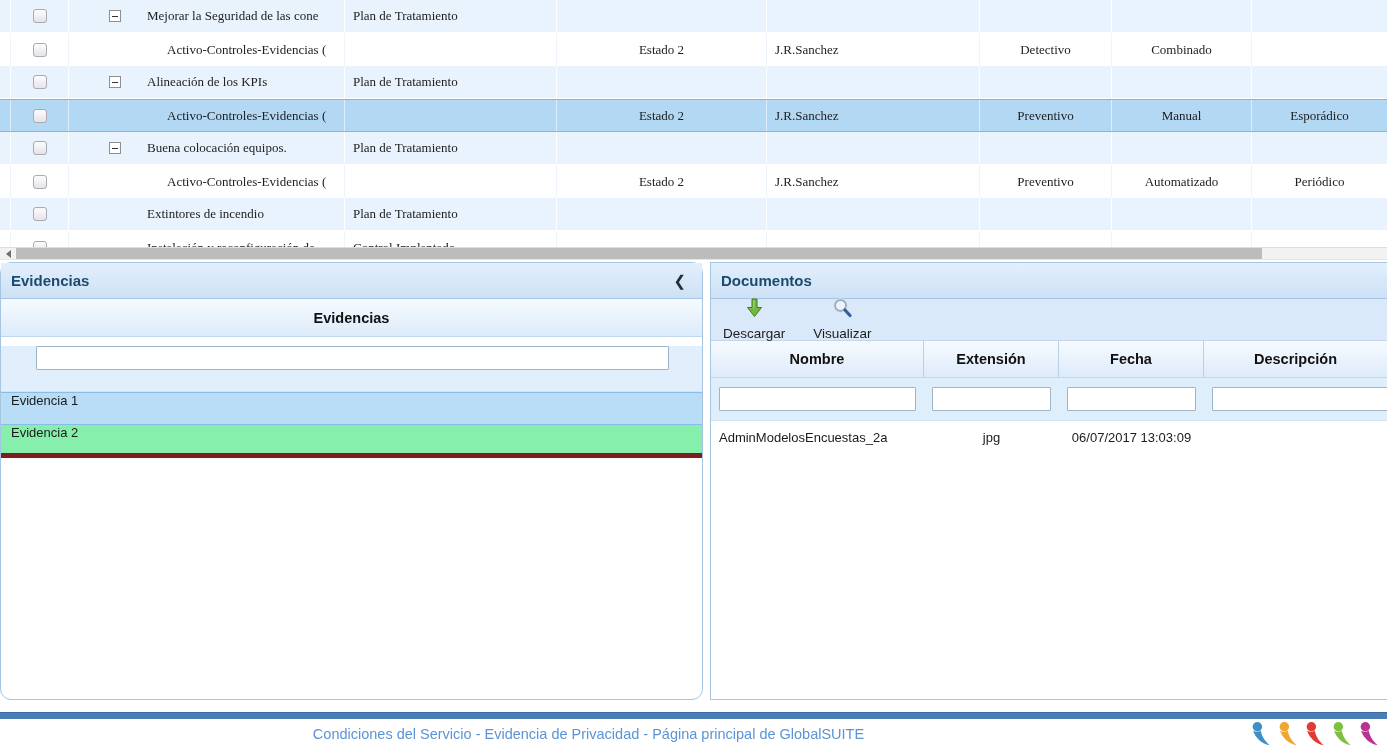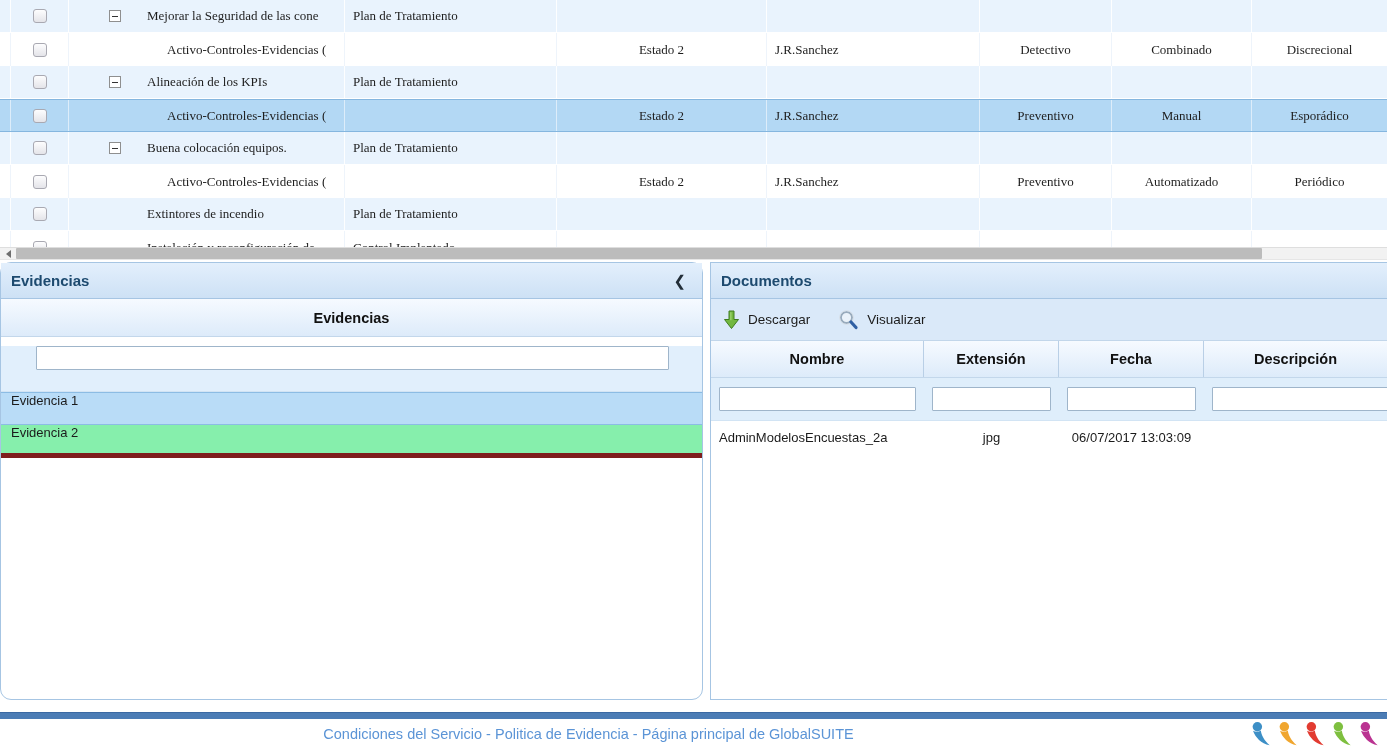--- a/index.html
+++ b/index.html
@@ -48,21 +48,21 @@
   .evid .colhead{height:38px;justify-content:center;}
   .filterband{background:#e1effc;box-sizing:border-box;}
   .evid .filterband{height:46px;border-bottom:1px solid #d2e4f4;}
   .filterband input, .dfilter input{height:24px;border:1px solid #9fb5ca;border-radius:1px;background:#fff;box-sizing:border-box;font-family:inherit;font-size:13px;padding:0 4px;outline:none;}
   .evid .filterband input{display:block;margin:9px 35px 0 35px;width:633px;}
   .evrow{height:33px;display:flex;padding-left:10px;font-size:13px;color:#1b1b1b;box-sizing:border-box;}
   .evrow.selected{background:#b9dcf7;border-top:1px solid #8cbce4;border-bottom:1px solid #8cbce4;}
   .evrow.alt{background:#86efac;border-bottom:5px solid #7f1d1d;}
   
   .toolbar{height:42px;background:#dae9f9;border-bottom:1px solid #c2d6ea;display:flex;align-items:center;padding-left:12px;box-sizing:border-box;}
-  .tbtn{display:flex;align-items:center;gap:8px;font-size:13.5px;color:#1c1c1c;cursor:pointer;}
+  .tbtn{display:flex;align-items:center;gap:8px;font-size:13.5px;color:#1c1c1c;cursor:pointer;flex-direction:column;}
   .tbtn.first{margin-right:28px;}
   .dcolhead{height:37px;}
   .dcol{height:100%;display:flex;align-items:center;justify-content:center;box-sizing:border-box;border-right:1px solid #b9cfe6;flex:none;}
   .dc1{width:213px;} .dc2{width:135px;} .dc3{width:145px;} .dc4{width:183px;border-right:none;}
   .dfilter{height:43px;background:#dfeefb;display:flex;align-items:center;border-bottom:1px solid #d2e4f4;box-sizing:border-box;overflow:hidden;}
   .dfcell{height:100%;display:flex;align-items:center;box-sizing:border-box;flex:none;padding:0 8px;}
   .dfcell input{width:100%;}
   .dfcell.last input{width:200px;flex:none;}
   .drow{height:33px;display:flex;align-items:center;font-size:13px;color:#1b1b1b;background:#fff;text-align:right;}
   .dcell{height:100%;display:flex;align-items:center;box-sizing:border-box;flex:none;overflow:hidden;white-space:nowrap;}
@@ -106,21 +106,20 @@
         <div class="checkbox"></div>
       </div>
     <div class="c c2 child">
         <span class="nm">Activo-Controles-Evidencias (</span>
       </div>
     <div class="c c3"></div>
     <div class="c c4">Estado 2</div>
     <div class="c c5">J.R.Sanchez</div>
     <div class="c c6">Detectivo</div>
     <div class="c c7">Combinado</div>
-    <div class="c c8">Discrecional</div>
   </div>
 
   <div class="grow blue">
     <div class="c c0"></div>
     <div class="c c1">
         <div class="checkbox"></div>
       </div>
     <div class="c c2 parent">
         <div class="expander">
           <div class="minus"></div>
@@ -290,21 +289,21 @@
     <div class="dcell dc1 name">AdminModelosEncuestas_2a</div>
     <div class="dcell dc2 center">jpg</div>
     <div class="dcell dc3 center">06/07/2017 13:03:09</div>
     <div class="dcell dc4 center"></div>
   </div>
 </div>
 
 <div class="bluebar"></div>
 <div class="footer">
   <div class="flinks">
-    <a>Condiciones del Servicio</a><span> - </span><a>Politica de Evidencia</a><span> - </span><a>Página principal de GlobalSUITE</a>
+    <a>Condiciones del Servicio</a><span> - </span><a>Evidencia de Privacidad</a><span> - </span><a>Página principal de GlobalSUITE</a>
   </div>
   <div class="ficons">
     <svg width="20" height="26" viewBox="0 0 22 28" fill="#3d8fc6">
       <circle cx="7" cy="6" r="5.2"></circle>
         <path d="M2.2 10.5 C5 18 11 24.5 20.5 26.5 C14 20.5 11.5 15 10.8 10.2 C8.5 12 5 12 2.2 10.5 Z"></path>
     </svg>
     <svg width="20" height="26" viewBox="0 0 22 28" fill="#f0a62f">
       <circle cx="7" cy="6" r="5.2"></circle>
         <path d="M2.2 10.5 C5 18 11 24.5 20.5 26.5 C14 20.5 11.5 15 10.8 10.2 C8.5 12 5 12 2.2 10.5 Z"></path>
     </svg>

